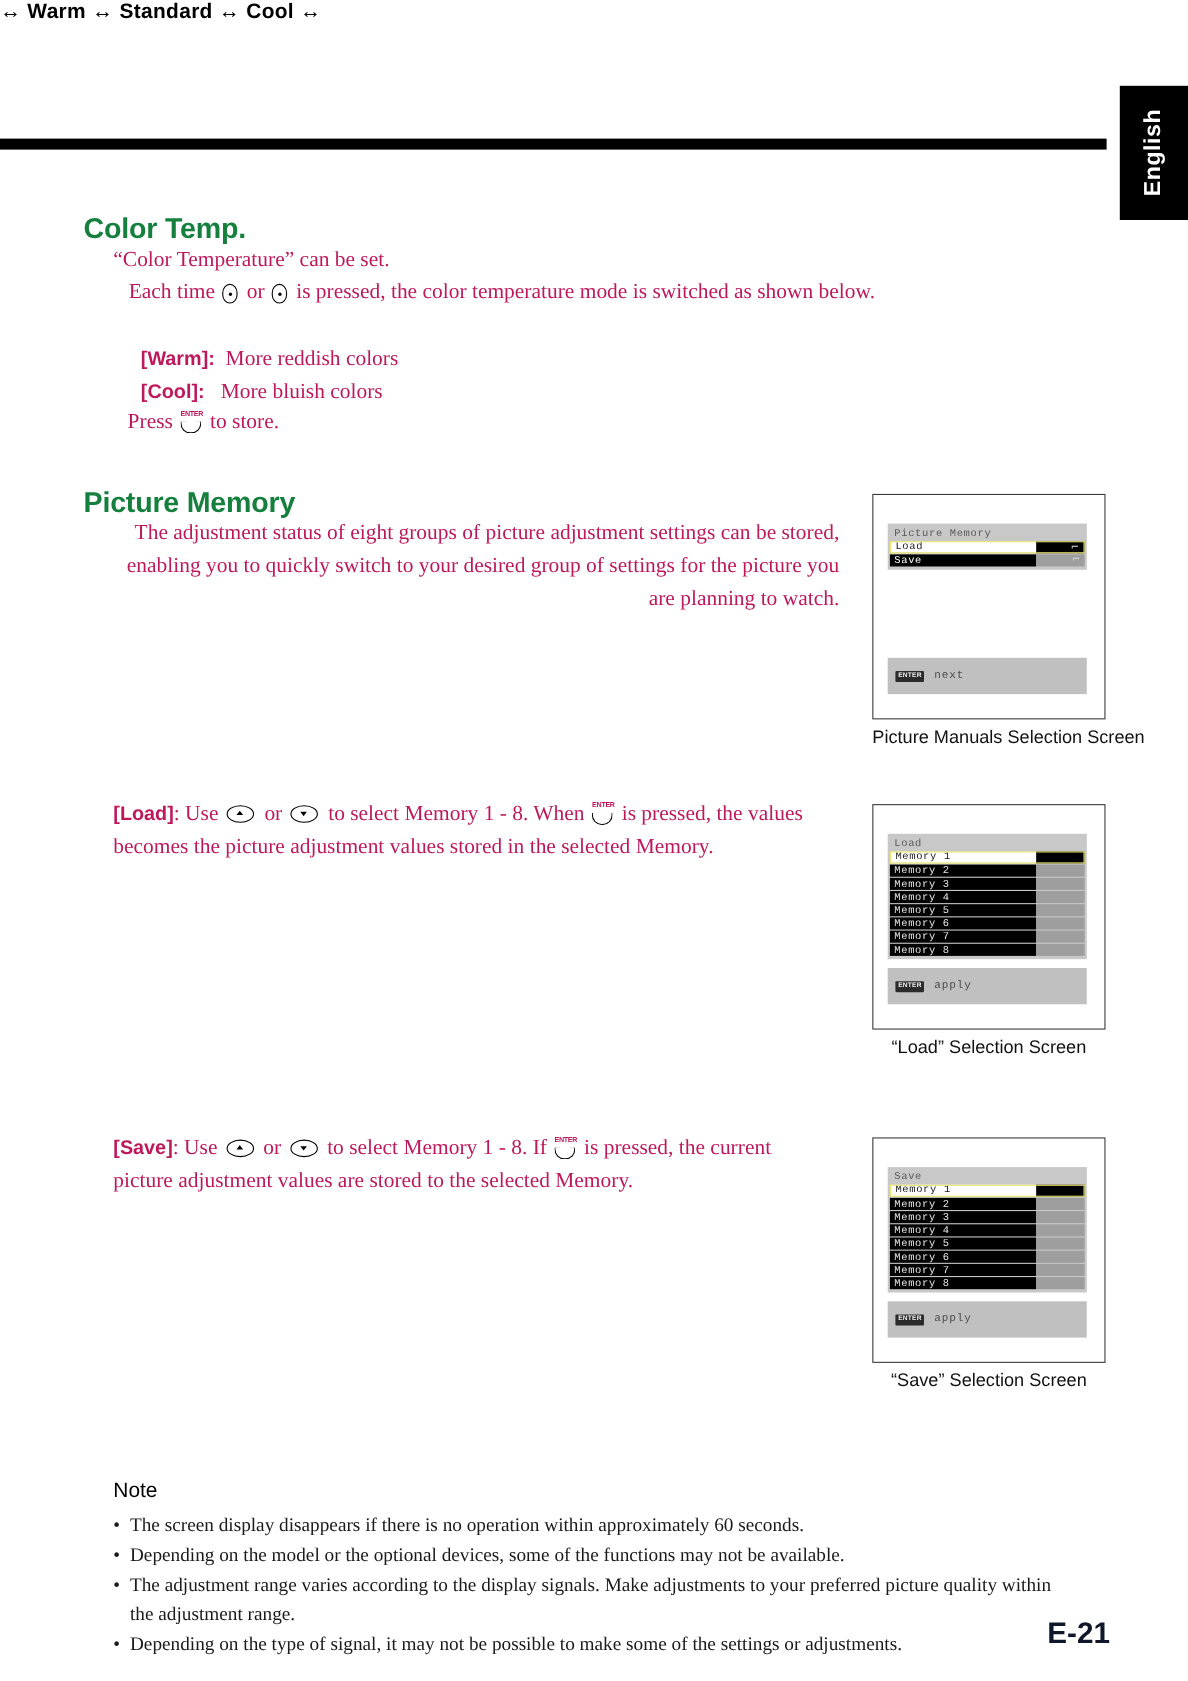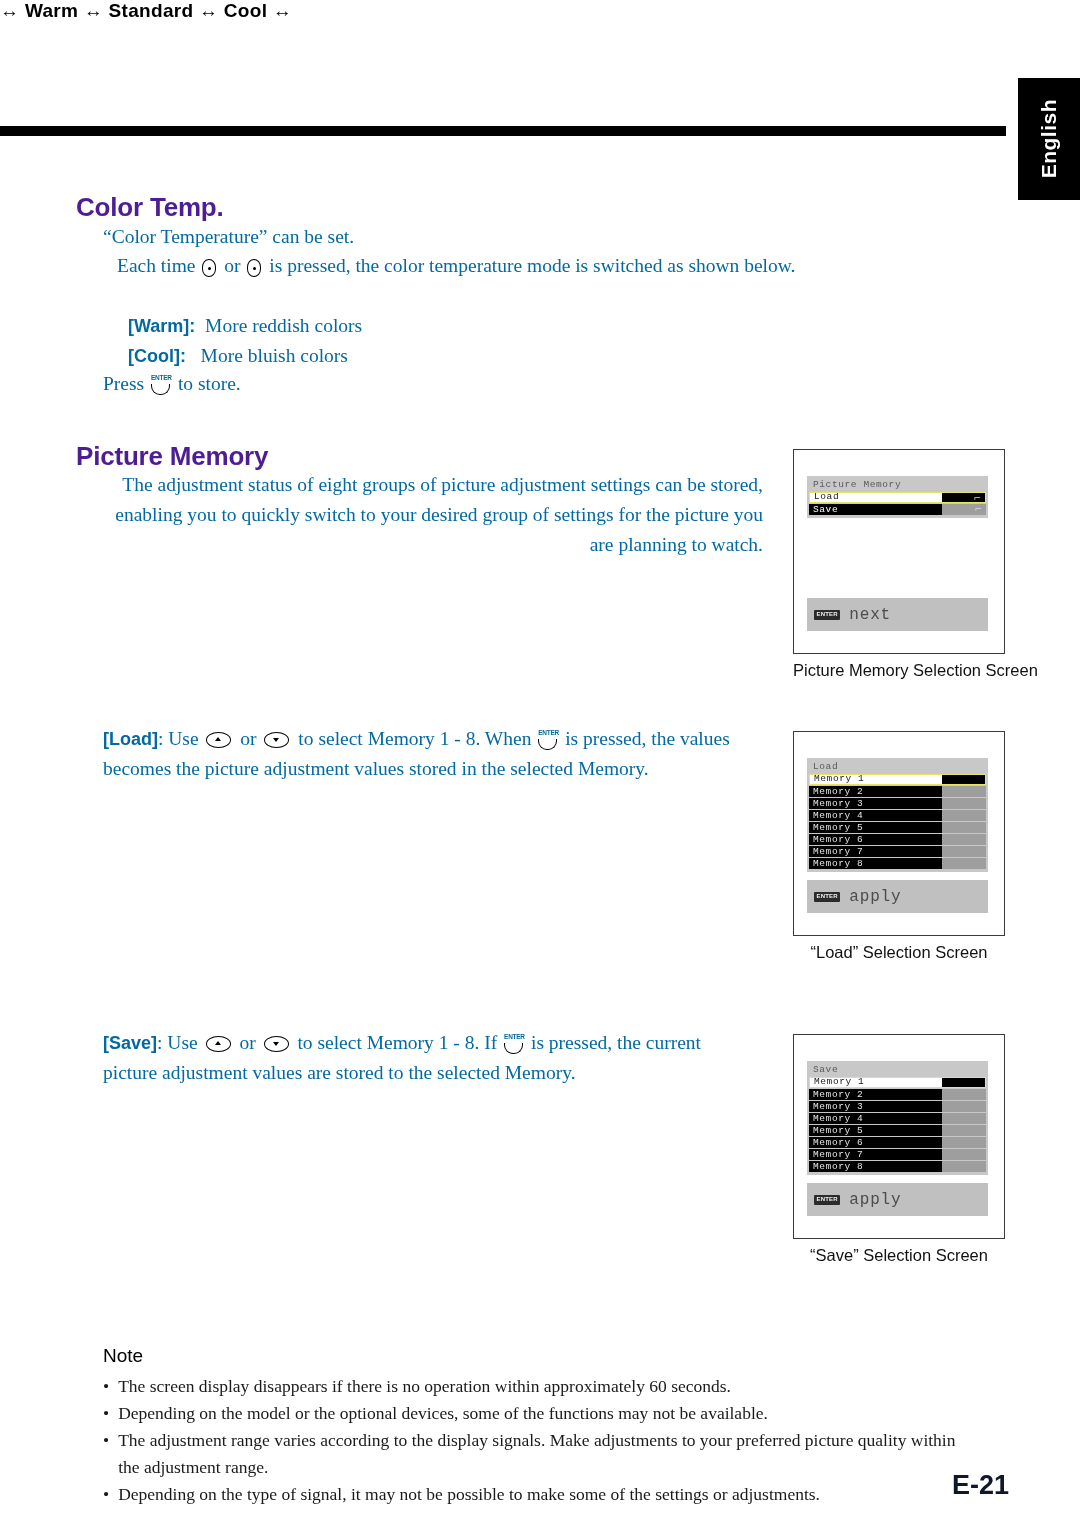--- a/index.html
+++ b/index.html
@@ -55,46 +55,46 @@
     background: #000000;
   }
 
   
   .h1 {
     position: absolute;
     font-family: "Liberation Sans", sans-serif;
     font-weight: bold;
     font-size: 26px;
     letter-spacing: -0.2px;
-    color: #4c1d95;
+    color: #15803d;
   }
   #heading-color-temp { left: 76px; top: 192px; }
   #heading-picture-memory { left: 76px; top: 441px; }
 
   
   .body-text {
     position: absolute;
     font-family: "Liberation Serif", serif;
     font-size: 19.5px;
     line-height: 30px;
-    color: #0369a1;
+    color: #be185d;
   }
 
   #txt-ct-1 { left: 103px; top: 222px; }
   #txt-ct-2 { left: 103px; top: 251px; width: 720px; margin-left: 14px; }
   #txt-ct-modes {
     left: 140px; top: 281px;
     font-family: "Liberation Sans", sans-serif;
     font-weight: bold;
     font-size: 19px;
     letter-spacing: 0.3px;
   }
   #txt-ct-warm  { left: 128px; top: 311px; }
   #txt-ct-cool  { left: 128px; top: 341px; }
-  #txt-ct-press { left: 103px; top: 369px; }
+  #txt-ct-press { left: 116px; top: 369px; }
 
   #txt-pm-intro {
     left: 103px; top: 470px; width: 660px; text-align: right;
   }
 
   #txt-load  { left: 103px; top: 724px; width: 670px; }
   #txt-save  { left: 103px; top: 1028px; width: 650px; }
 
   .lbl { font-family: "Liberation Sans", sans-serif; font-weight: bold; font-size: 18px; }
 
@@ -303,21 +303,21 @@
     font-family: "Liberation Sans", sans-serif;
     font-size: 6px;
     font-weight: bold;
     letter-spacing: 0.2px;
     padding: 1.5px 2.5px;
     line-height: 7px;
     border-radius: 1px;
   }
   .guide-label {
     font-family: "Liberation Mono", monospace;
-    font-size: 16px;
+    font-size: 10px;
     letter-spacing: 0.8px;
     color: #4c4c4c;
     margin-left: 9px;
     text-align: right;
   }
 
   
   #note-block { position: absolute; left: 103px; top: 1345px; width: 870px; }
   #note-title {
     font-family: "Liberation Sans", sans-serif;
@@ -447,21 +447,21 @@
                 <span class="arrow-glyph">⌐</span>
               </div>
             </div>
           </div>
       </div>
       <div class="osd-guide">
         <span class="enter-chip">ENTER</span>
         <span class="guide-label">next</span>
       </div>
     </div>
-    <div class="caption">Picture Memory Selection Screen</div>
+    <div class="caption">Picture Manuals Selection Screen</div>
   </div>
 
   <div class="figure" id="fig-load">
     <div class="frame">
       <div class="osd">
         <div class="osd-title">Load</div>
         <div class="osd-rows">
             <div class="osd-row selected">
               <div class="label">Memory 1</div>
               <div class="valuecell"></div>

